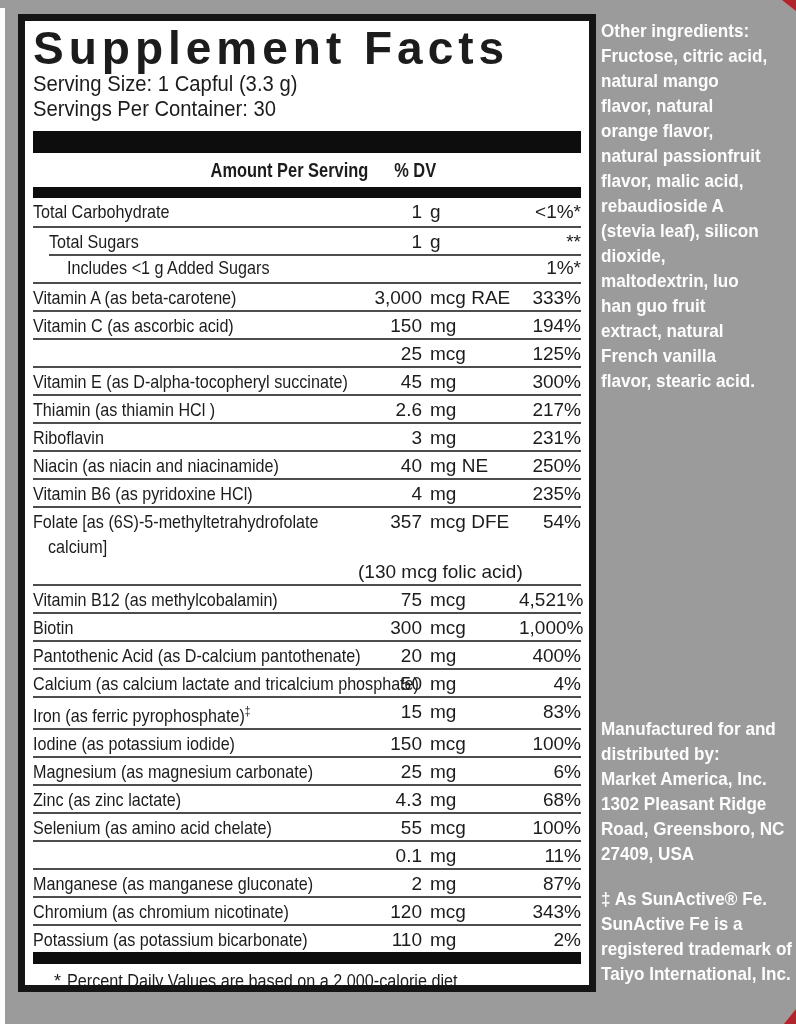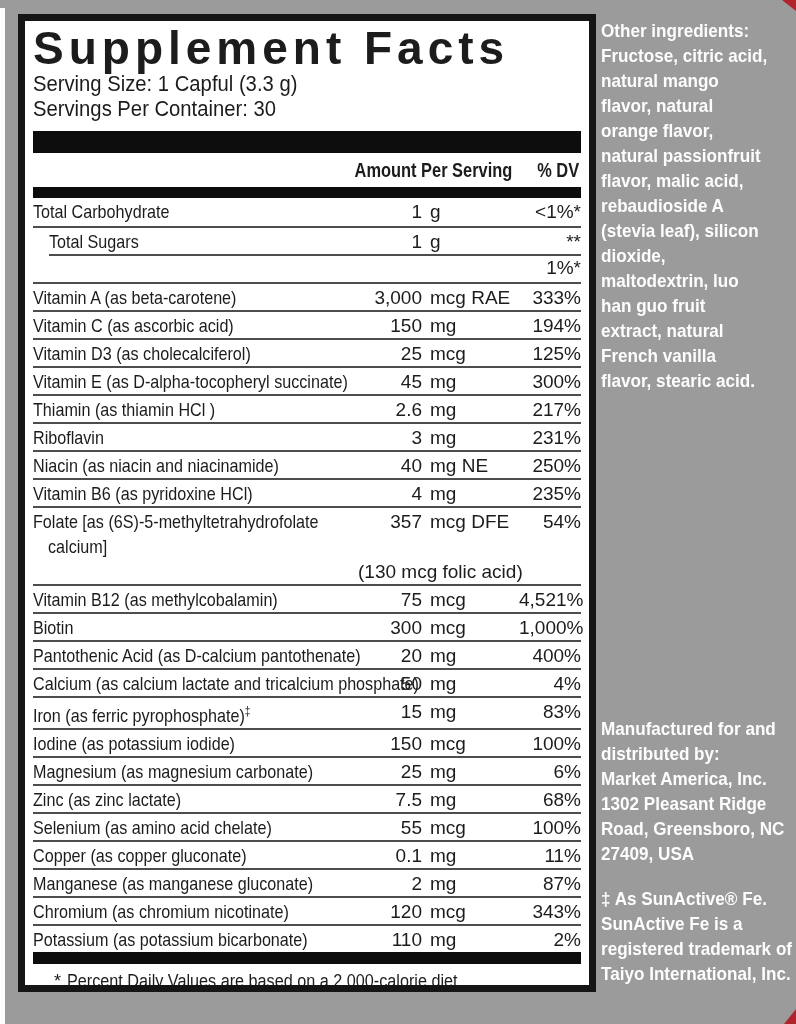--- a/index.html
+++ b/index.html
@@ -21,21 +21,21 @@
   .title{font-size:46px;font-weight:bold;letter-spacing:5px;line-height:46px;white-space:nowrap}
   .serving-line{font-size:22px;line-height:25px}
   .cond{display:inline-block;transform:scaleX(.92);transform-origin:0 50%;white-space:nowrap}
   .cond-r{display:inline-block;transform:scaleX(.82);transform-origin:100% 50%;white-space:nowrap}
 
   .bar{background:#0d0d0d;width:100%}
   .bar-thick{height:22px;margin-top:10px}
   .bar-mid{height:11px}
   .bar-foot{height:12px}
 
-  .colhead{display:flex;justify-content:flex-end;align-items:center;height:34px;
+  .colhead{display:flex;justify-content:center;align-items:center;height:34px;
     font-weight:bold;font-size:20px;gap:16px;padding-right:2px}
 
   .row{
     display:grid;grid-template-columns:325px 64px 97px 1fr;
     border-top:2px solid #4d4d4d;box-sizing:border-box;
     min-height:28px;padding-top:1px;position:relative;
     font-size:19px;line-height:25px;
   }
   .row.first{border-top:none}
   .row.sep-indent{border-top:none}
@@ -98,38 +98,38 @@
         <div class="c-unit">g</div>
         <div class="c-dv">&lt;1%*</div>
       </div>
       <div class="row">
         <div class="c-label ind-1"><span class="lbl"><span>Total Sugars</span></span></div>
         <div class="c-num">1</div>
         <div class="c-unit">g</div>
         <div class="c-dv">**</div>
       </div>
       <div class="row sep-indent">
+        <div class="c-label ind-2"><span class="lbl"><span>Includes &lt;1 g Added Sugars</span></span></div>
         <div class="c-num"></div>
         <div class="c-unit"></div>
         <div class="c-dv">1%*</div>
       </div>
       <div class="row">
         <div class="c-label"><span class="lbl"><span>Vitamin A (as beta-carotene)</span></span></div>
         <div class="c-num">3,000</div>
         <div class="c-unit">mcg RAE</div>
         <div class="c-dv">333%</div>
       </div>
       <div class="row">
         <div class="c-label"><span class="lbl"><span>Vitamin C (as ascorbic acid)</span></span></div>
         <div class="c-num">150</div>
         <div class="c-unit">mg</div>
         <div class="c-dv">194%</div>
       </div>
       <div class="row">
-        <div class="c-label"><span class="lbl"><span>Vitamin D3 (as cholecalciferol)</span></span></div>
         <div class="c-num">25</div>
         <div class="c-unit">mcg</div>
         <div class="c-dv">125%</div>
       </div>
       <div class="row">
         <div class="c-label"><span class="lbl"><span>Vitamin E (as D-alpha-tocopheryl succinate)</span></span></div>
         <div class="c-num">45</div>
         <div class="c-unit">mg</div>
         <div class="c-dv">300%</div>
       </div>
@@ -201,32 +201,31 @@
         <div class="c-dv">100%</div>
       </div>
       <div class="row">
         <div class="c-label"><span class="lbl"><span>Magnesium (as magnesium carbonate)</span></span></div>
         <div class="c-num">25</div>
         <div class="c-unit">mg</div>
         <div class="c-dv">6%</div>
       </div>
       <div class="row">
         <div class="c-label"><span class="lbl"><span>Zinc (as zinc lactate)</span></span></div>
-        <div class="c-num">7.5</div>
+        <div class="c-num">4.3</div>
         <div class="c-unit">mg</div>
         <div class="c-dv">68%</div>
       </div>
       <div class="row">
         <div class="c-label"><span class="lbl"><span>Selenium (as amino acid chelate)</span></span></div>
         <div class="c-num">55</div>
         <div class="c-unit">mcg</div>
         <div class="c-dv">100%</div>
       </div>
       <div class="row">
-        <div class="c-label"><span class="lbl"><span>Copper (as copper gluconate)</span></span></div>
         <div class="c-num">0.1</div>
         <div class="c-unit">mg</div>
         <div class="c-dv">11%</div>
       </div>
       <div class="row">
         <div class="c-label"><span class="lbl"><span>Manganese (as manganese gluconate)</span></span></div>
         <div class="c-num">2</div>
         <div class="c-unit">mg</div>
         <div class="c-dv">87%</div>
       </div>

